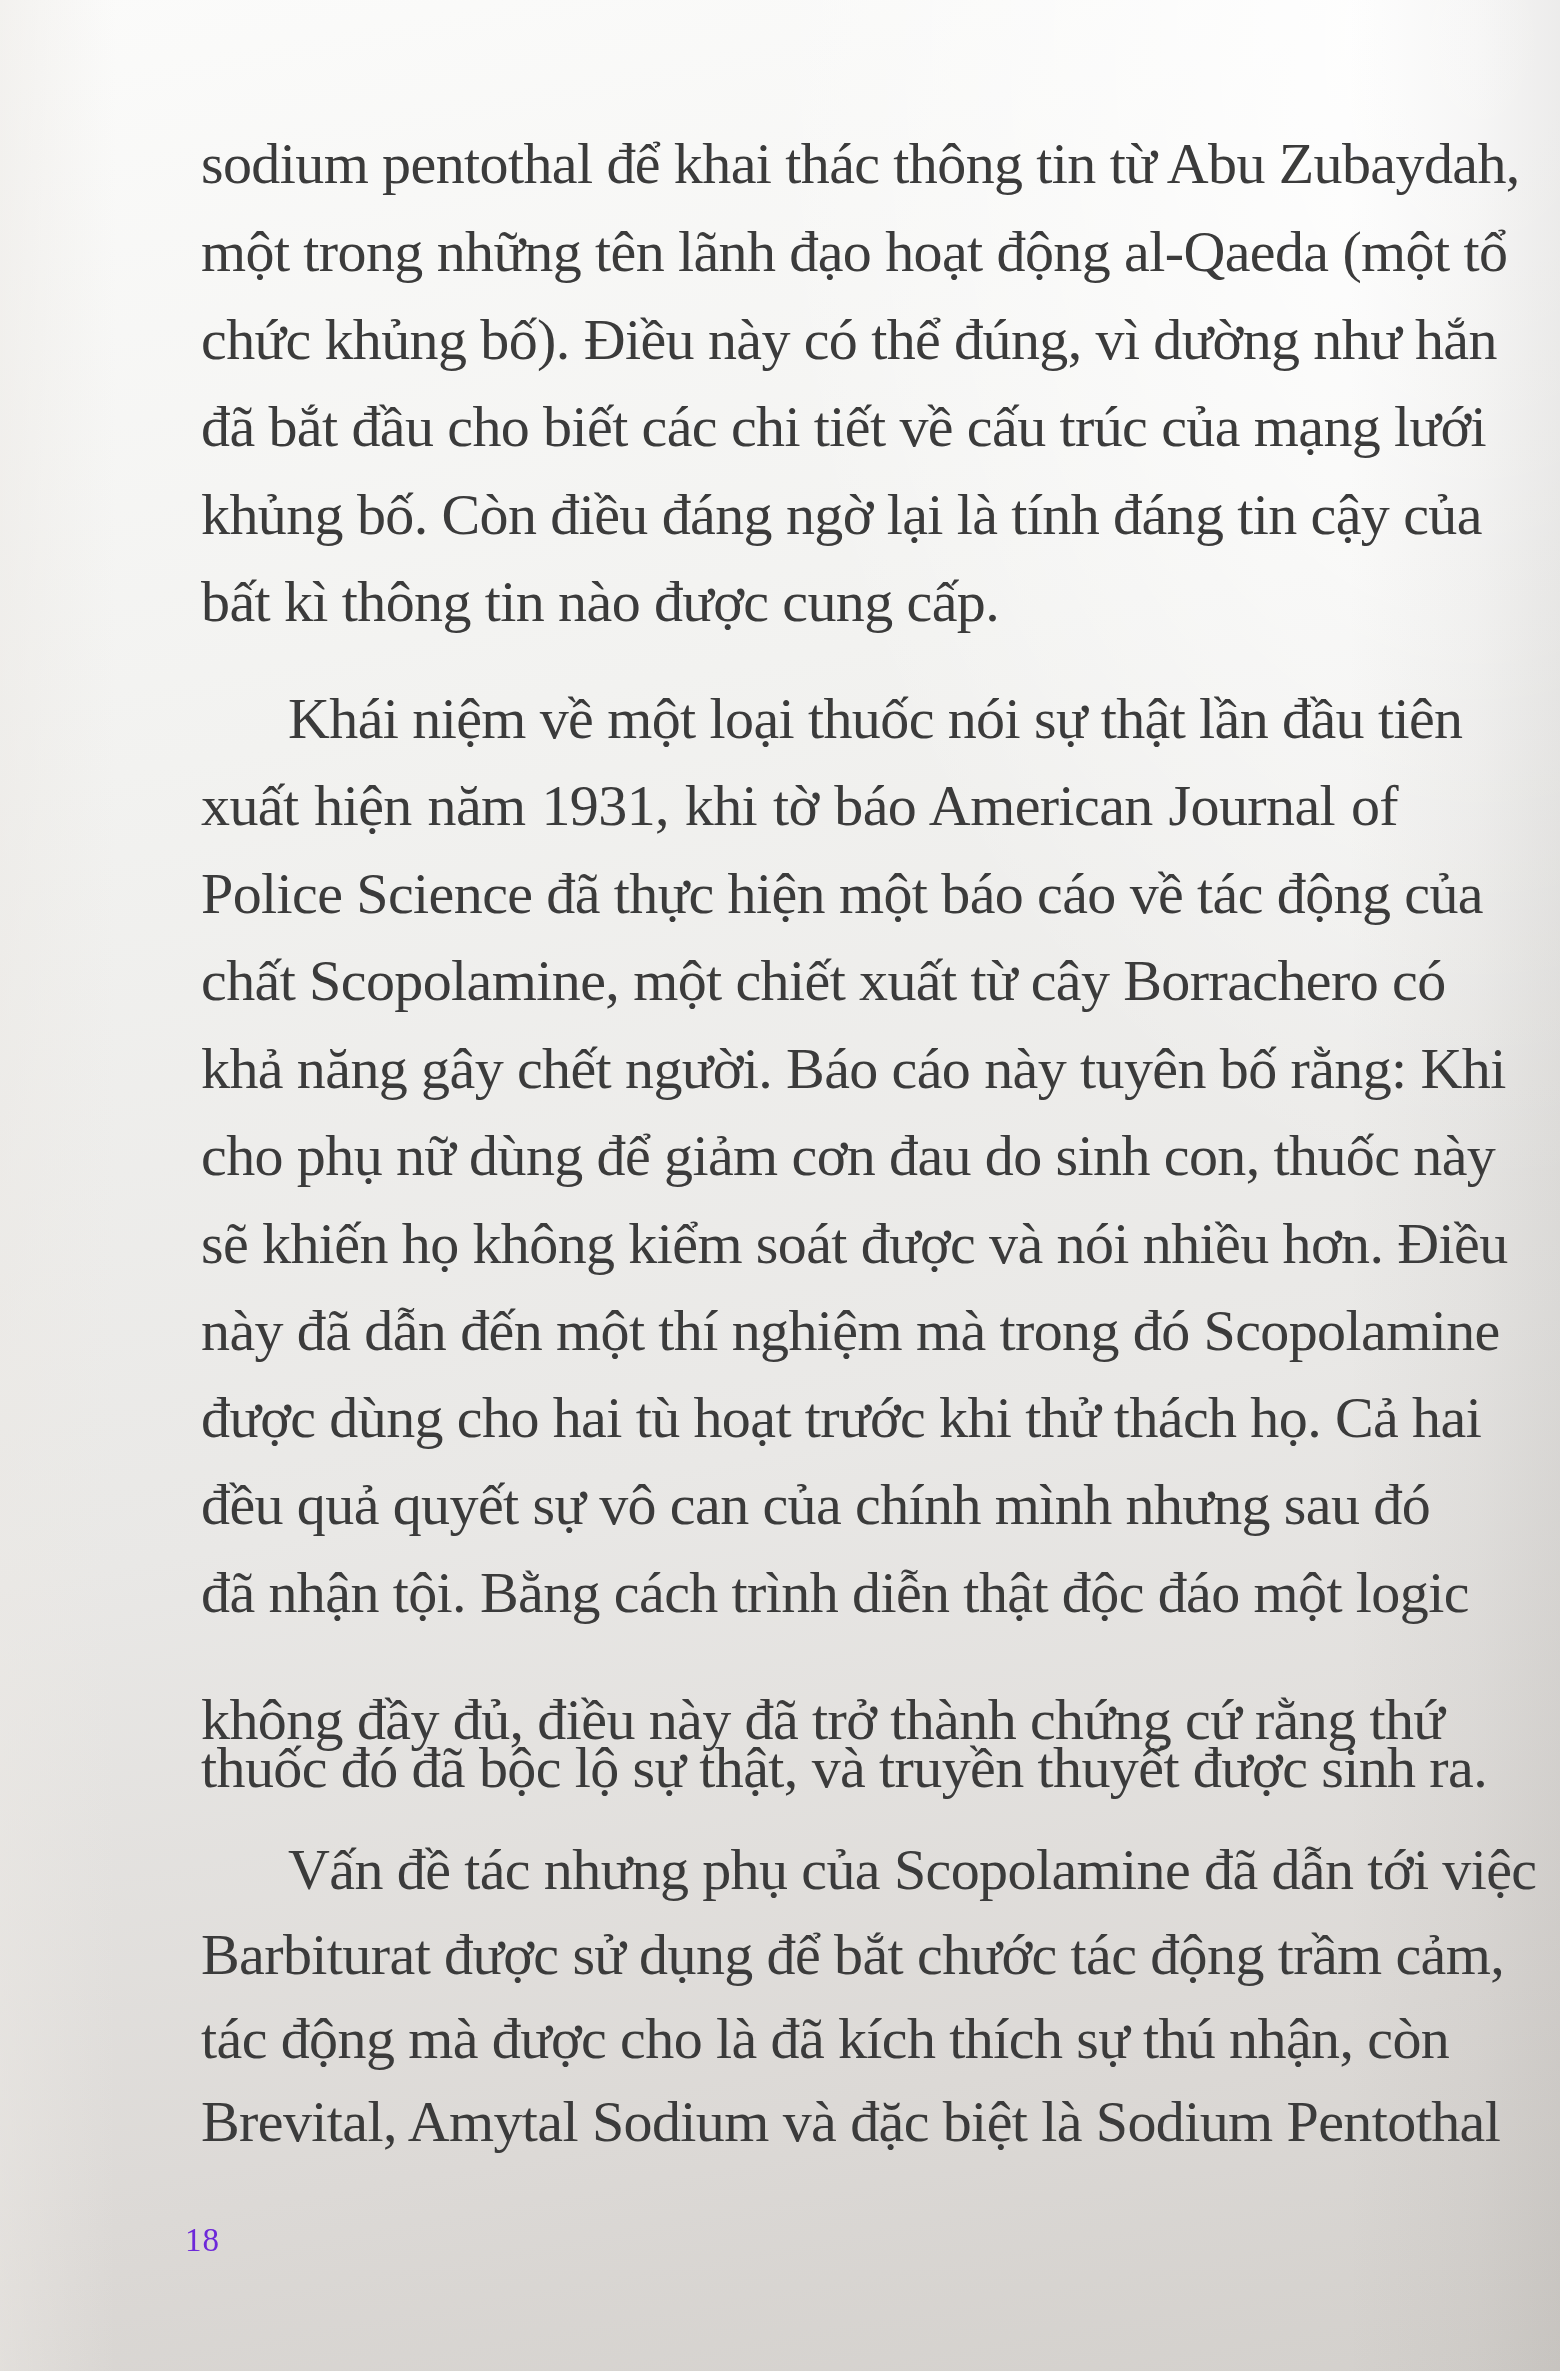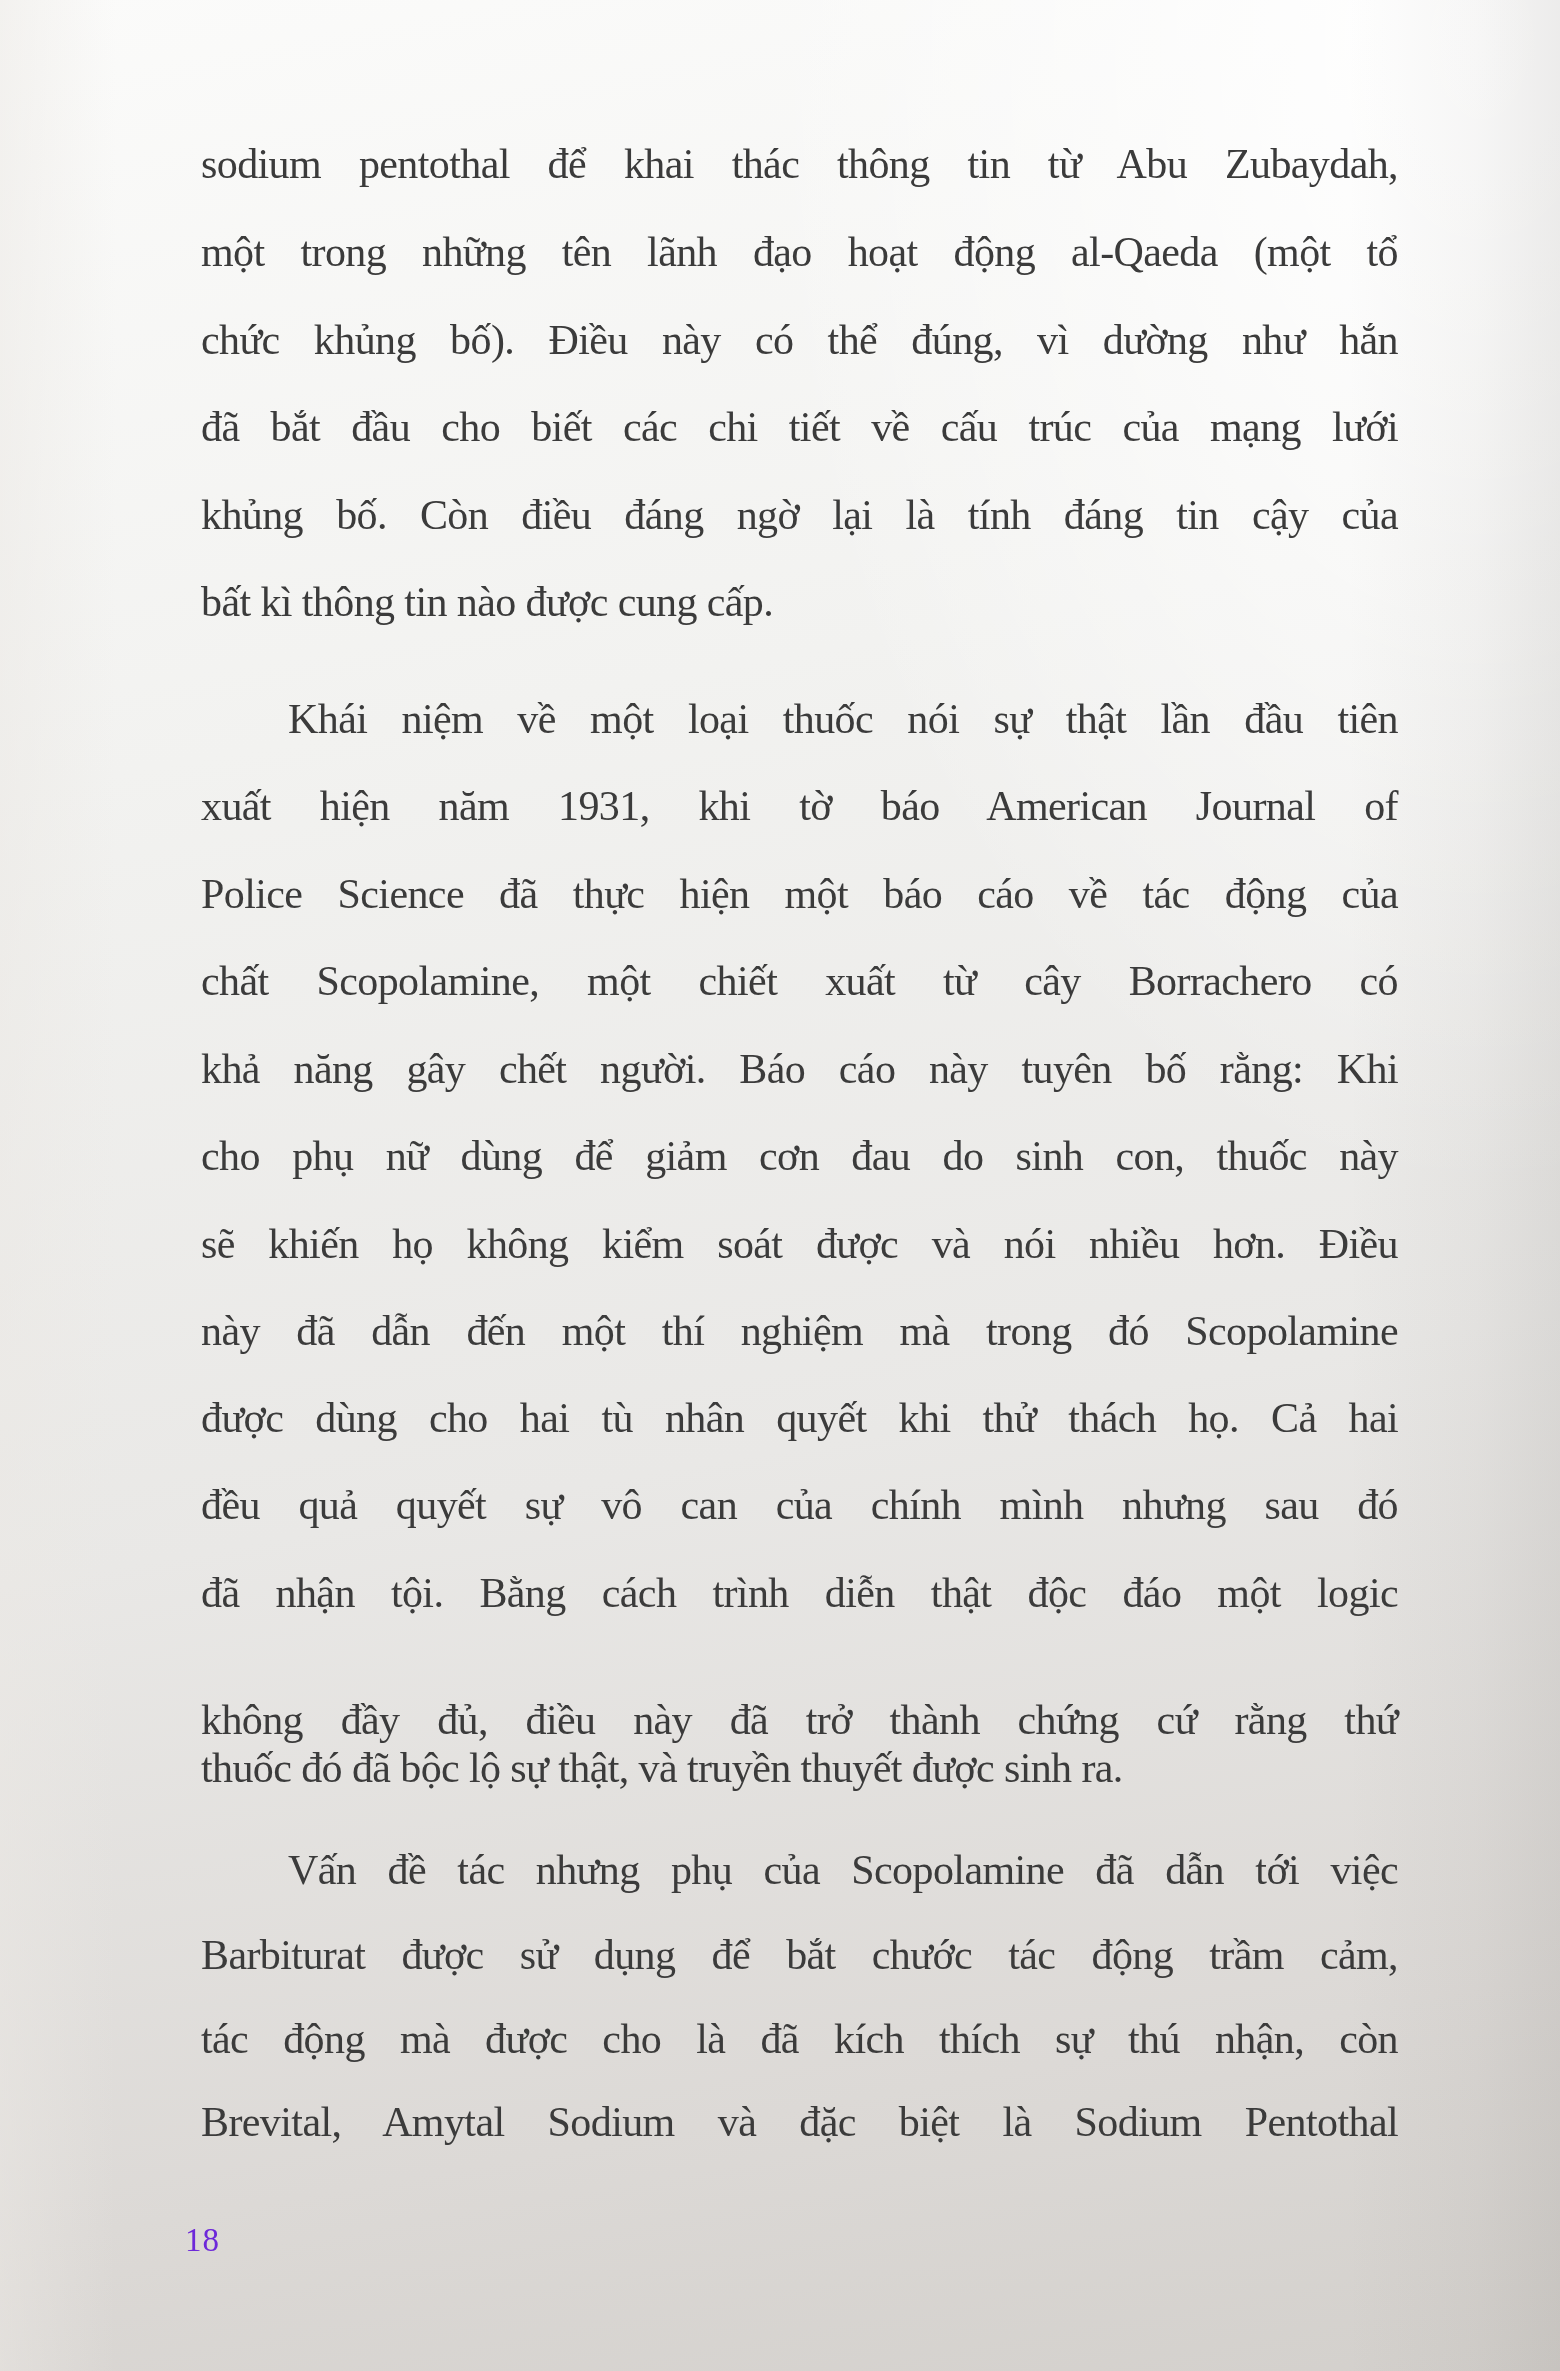--- a/index.html
+++ b/index.html
@@ -30,21 +30,21 @@
     left: 0; top: 0;
     width: 116px; height: 2371px;
     background: linear-gradient(90deg, rgba(235,232,228,0.5) 0%, rgba(0,0,0,0) 100%);
     pointer-events: none;
   }
   .line {
     position: absolute;
     left: 201px;
     width: 1197px;
     height: 58px;
-    font-size: 42px;
+    font-size: 58px;
     line-height: 58px;
     color: #3b3b3b;
     white-space: nowrap;
     text-align: justify;
     text-align-last: justify;
     letter-spacing: -0.6px;
     transform-origin: left center;
   }
   .line.indent { left: 288px; width: 1110px; }
   .line.last { text-align-last: left; }
@@ -76,21 +76,21 @@
 
   <div>
     <div class="line indent" style="top: 690px; white-space: nowrap; text-align: right; word-spacing: 0px;">Khái niệm về một loại thuốc nói sự thật lần đầu tiên</div>
     <div class="line" style="top: 777px; white-space: nowrap; text-align: center; word-spacing: 0px;">xuất hiện năm 1931, khi tờ báo American Journal of</div>
     <div class="line" style="top: 865px; white-space: nowrap; text-align: left; word-spacing: 0px;">Police Science đã thực hiện một báo cáo về tác động của</div>
     <div class="line" style="top: 952px; white-space: nowrap; text-align: left; word-spacing: 0px;">chất Scopolamine, một chiết xuất từ cây Borrachero có</div>
     <div class="line" style="top: 1040px; white-space: nowrap; text-align: left; word-spacing: 0px;">khả năng gây chết người. Báo cáo này tuyên bố rằng: Khi</div>
     <div class="line" style="top: 1127px; white-space: nowrap; text-align: left; word-spacing: 0px;">cho phụ nữ dùng để giảm cơn đau do sinh con, thuốc này</div>
     <div class="line" style="top: 1215px; white-space: nowrap; text-align: left; word-spacing: 0px;">sẽ khiến họ không kiểm soát được và nói nhiều hơn. Điều</div>
     <div class="line" style="top: 1302px; white-space: nowrap; text-align: left; word-spacing: 0px;">này đã dẫn đến một thí nghiệm mà trong đó Scopolamine</div>
-    <div class="line" style="top: 1389px; white-space: nowrap; text-align: left; word-spacing: 0px;">được dùng cho hai tù nhân quyết khi thử thách họ. Cả hai</div>
+    <div class="line" style="top: 1389px; white-space: nowrap; text-align: left; word-spacing: 0px;">được dùng cho hai tù hoạt trước khi thử thách họ. Cả hai</div>
     <div class="line" style="top: 1476px; white-space: nowrap; text-align: left; word-spacing: 0px;">đều quả quyết sự vô can của chính mình nhưng sau đó</div>
     <div class="line" style="top: 1564px; white-space: nowrap; text-align: center; word-spacing: 0px;">đã nhận tội. Bằng cách trình diễn thật độc đáo một logic</div>
     <div class="line" style="top: 1651px; white-space: nowrap; text-align: center; word-spacing: 0px; margin-top: 40px;">không đầy đủ, điều này đã trở thành chứng cứ rằng thứ</div>
     <div class="line last" style="top:1739px">thuốc đó đã bộc lộ sự thật, và truyền thuyết được sinh ra.</div>
   </div>
 
   <div>
     <div class="line indent" style="top: 1841px; white-space: nowrap; text-align: left; word-spacing: 0px;">Vấn đề tác nhưng phụ của Scopolamine đã dẫn tới việc</div>
     <div class="line" style="top: 1926px; white-space: nowrap; text-align: left; word-spacing: 0px;">Barbiturat được sử dụng để bắt chước tác động trầm cảm,</div>
     <div class="line" style="top: 2010px; white-space: nowrap; text-align: left; word-spacing: 0px; font-family: Liberation Serif, serif;">tác động mà được cho là đã kích thích sự thú nhận, còn</div>

